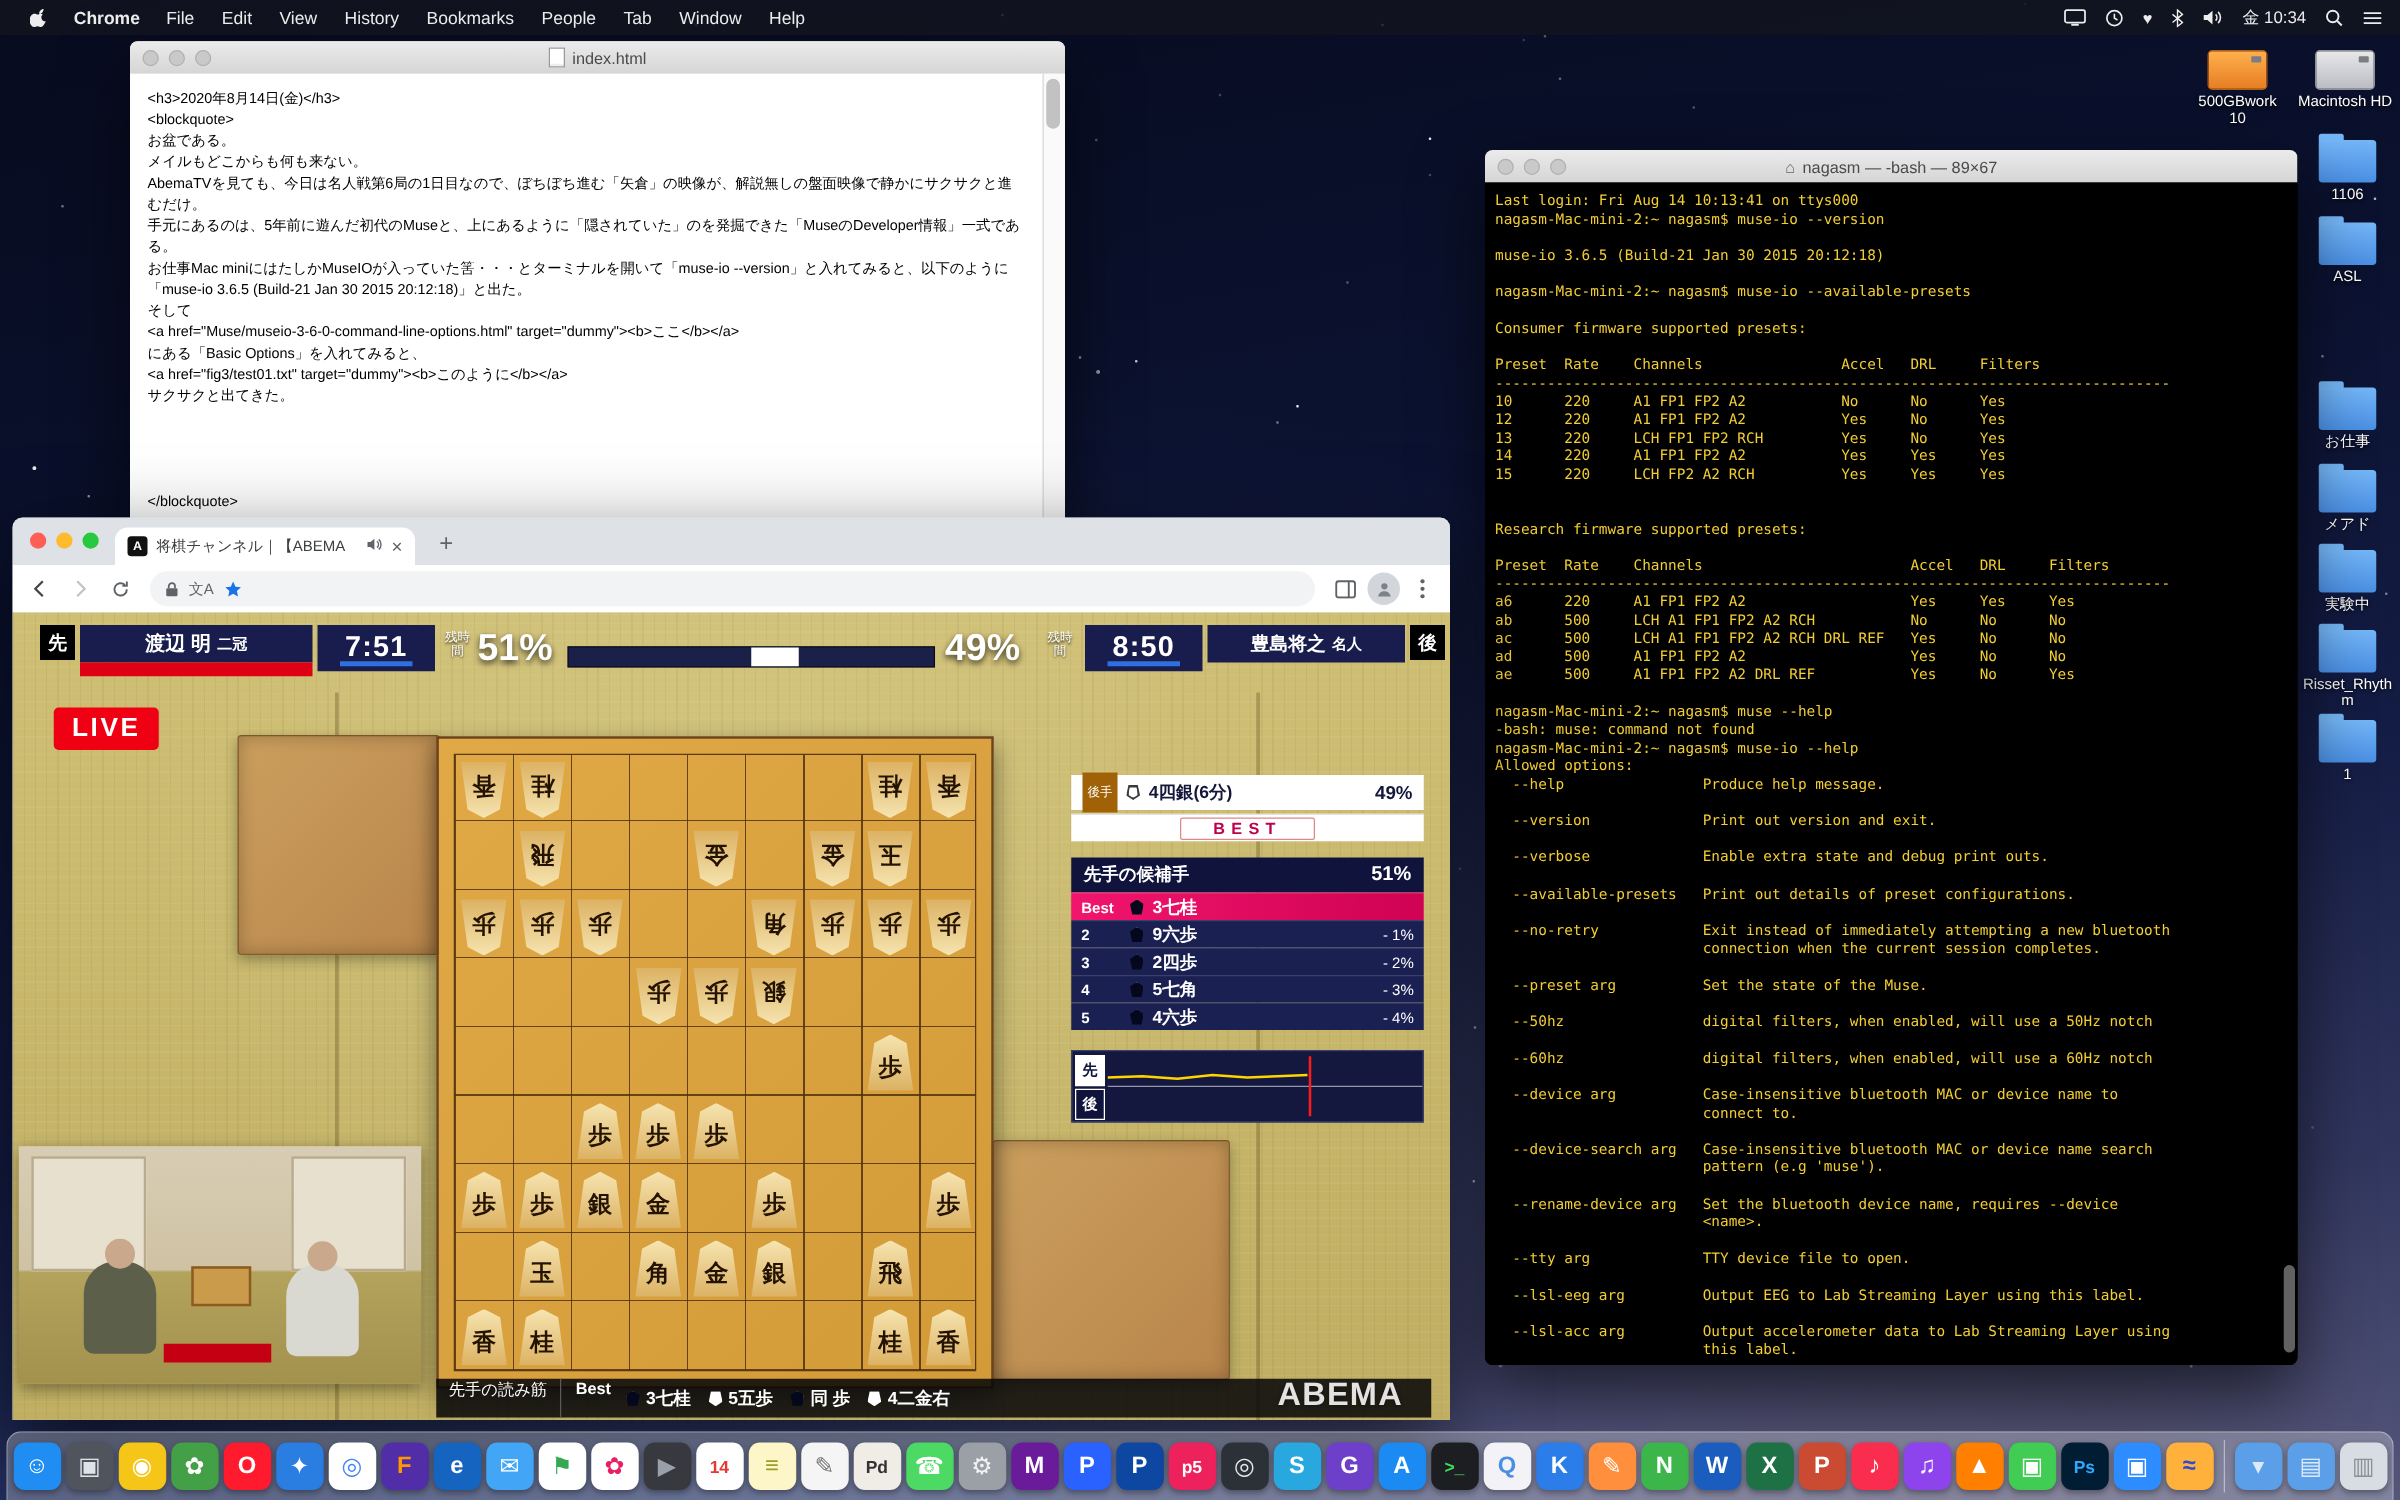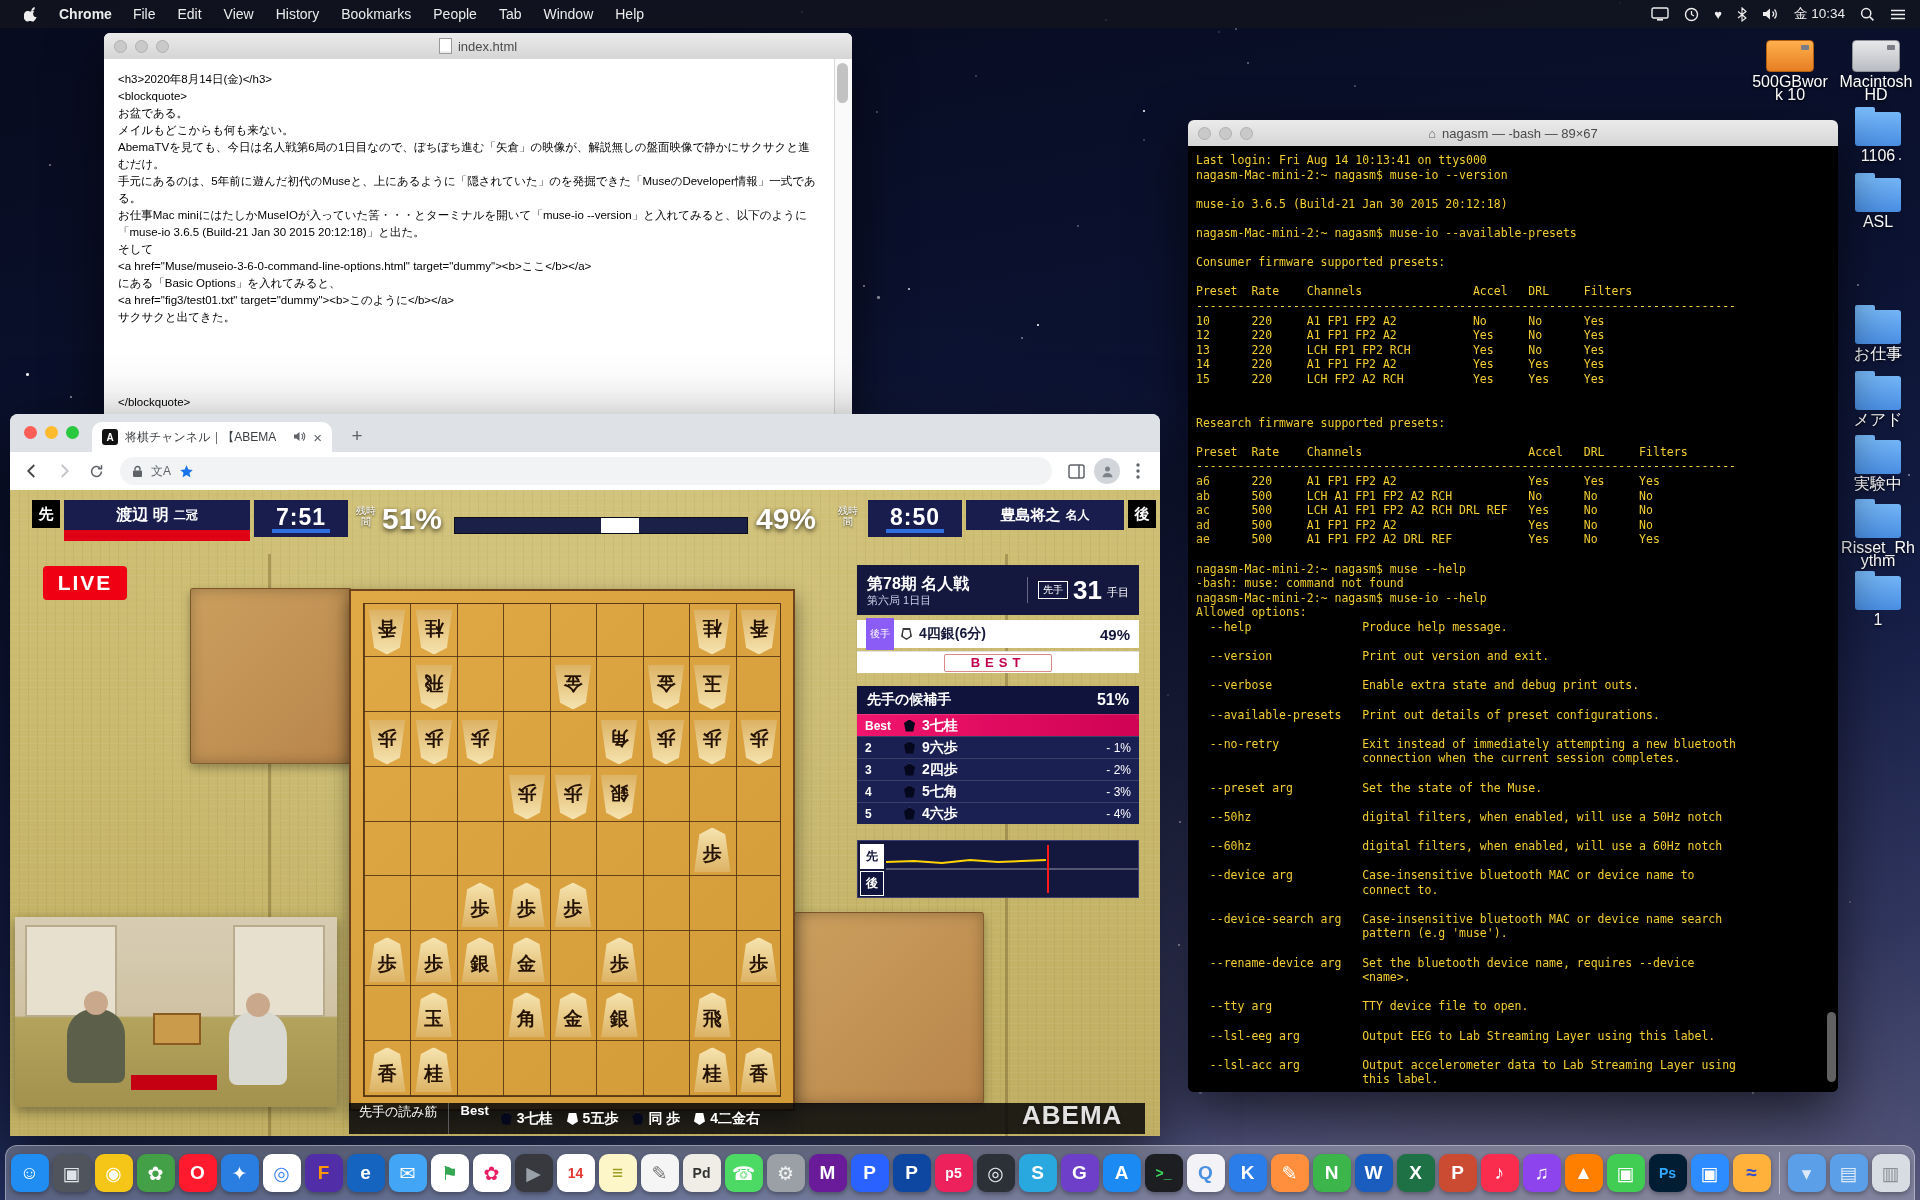--- a/index.html
+++ b/index.html
@@ -116,21 +116,21 @@
   .panel{position:absolute;left:847px;width:282px;box-sizing:border-box;}
   #panel-match{top:75px;height:50px;background:#14183f;color:#fff;display:flex;align-items:center;padding:0 10px;}
   #panel-match .mleft{flex:1;}
   #panel-match .mtitle{font-size:16px;font-weight:bold;line-height:19px;}
   #panel-match .msub{font-size:11px;color:#c9cde8;line-height:14px;}
   #panel-match .mright{border-left:1px solid rgba(255,255,255,.35);padding-left:10px;display:flex;align-items:center;gap:5px;}
   .turnchip{border:1px solid #fff;font-size:10px;padding:1px 4px;}
   .movenum{font-size:26px;font-weight:bold;line-height:26px;}
   .movesuffix{font-size:11px;align-self:flex-end;padding-bottom:3px;}
   #panel-lastmove{top:130px;height:28px;background:#fff;display:flex;align-items:center;gap:7px;padding:0 9px;}
-  .gotechip{background:#8b5cf6;color:#fff;font-size:10px;padding:9px 4px;}
+  .gotechip{background:#a16207;color:#fff;font-size:10px;padding:9px 4px;}
   #panel-lastmove .lmv{font-size:14px;font-weight:bold;color:#15173a;}
   #panel-lastmove .lpct{margin-left:auto;font-size:15px;font-weight:bold;color:#15173a;}
   #panel-best{top:161px;height:22px;background:#fff;border-top:1px solid #e2e2e2;display:flex;align-items:center;justify-content:center;}
   #panel-best span{color:#c0004f;font-size:13px;font-weight:bold;letter-spacing:5px;border:1px solid #d88;padding:0 26px;line-height:16px;border-radius:2px;}
   #panel-candheader{top:196px;height:28px;background:#10143c;color:#fff;display:flex;align-items:center;padding:0 10px;}
   #panel-candheader .ch{font-size:14px;font-weight:bold;}
   #panel-candheader .cp{margin-left:auto;font-size:16px;font-weight:bold;}
   #panel-cands{top:224px;}
   .cand-row{height:22px;background:#1b2052;border-top:1px solid rgba(255,255,255,.14);
     display:flex;align-items:center;gap:7px;padding:0 8px;color:#fff;box-sizing:border-box;}
@@ -165,21 +165,21 @@
   
   #reading{position:absolute;left:339px;top:613px;width:796px;height:31px;background:rgba(5,5,8,.85);
     display:flex;color:#fff;padding:0 10px;box-sizing:border-box;gap:12px;}
   #reading .rlabel{font-size:13px;padding-right:10px;border-right:1px solid #5a5a5a;}
   #reading .rbest{font-size:13px;font-weight:bold;}
   .rmove{display:flex;align-items:center;gap:5px;font-size:14px;font-weight:bold;}
   #watermark{position:absolute;left:1012px;top:610px;font-size:26px;font-weight:800;letter-spacing:1px;
     color:rgba(255,255,255,.88);text-shadow:0 1px 4px rgba(0,0,0,.4);}
   
   .dicon{position:absolute;width:76px;display:flex;flex-direction:column;align-items:center;gap:3px;z-index:5;}
-  .dicon .lbl{font-size:16px;color:#fff;text-align:center;line-height:13px;text-shadow:0 1px 3px rgba(0,0,0,.95);
+  .dicon .lbl{font-size:12px;color:#fff;text-align:center;line-height:13px;text-shadow:0 1px 3px rgba(0,0,0,.95);
     overflow-wrap:anywhere;max-width:76px;}
   .ic-folder{width:46px;height:34px;border-radius:3px;background:linear-gradient(#74b6f7,#4a8fe4);position:relative;margin-top:6px;}
   .ic-folder::before{content:"";position:absolute;left:0;top:-5px;width:20px;height:7px;border-radius:2px 2px 0 0;background:#74b6f7;}
   .ic-drive{width:48px;height:32px;border-radius:4px;background:linear-gradient(#e8e8ea,#b9bcc2);border:1px solid #8d9096;box-sizing:border-box;position:relative;}
   .ic-drive::after{content:"";position:absolute;right:4px;top:4px;width:8px;height:5px;background:#7a7d83;border-radius:1px;}
   .ic-drive.orange{background:linear-gradient(#ffb04e,#e67e22);border-color:#b35f10;}
   .ic-doc{width:32px;height:40px;background:#fff;border:1px solid #aaa;box-sizing:border-box;
     background-image:repeating-linear-gradient(0deg, transparent 0 6px, #c8c8c8 6px 7px);background-size:22px 100%;background-position:5px 6px;background-repeat:no-repeat;}
   
   #dock{position:absolute;left:50%;transform:translateX(-50%);bottom:0;height:54px;width:1908px;z-index:60;
@@ -727,31 +727,20 @@
             <div class="koma" style="left: 209px; top: 411.667px;">金</div>
             <div class="koma" style="left: 255.444px; top: 411.667px;">銀</div>
             <div class="koma" style="left: 348.333px; top: 411.667px;">飛</div>
             <div class="koma" style="left: 23.2222px; top: 466.556px;">香</div>
             <div class="koma" style="left: 69.6667px; top: 466.556px;">桂</div>
             <div class="koma" style="left: 348.333px; top: 466.556px;">桂</div>
             <div class="koma" style="left: 394.778px; top: 466.556px;">香</div>
           </div>
       </div>
 
-      <div id="panel-match" class="panel">
-        <div class="mleft">
-          <div class="mtitle">第78期 名人戦</div>
-          <div class="msub">第六局 1日目</div>
-        </div>
-        <div class="mright">
-          <span class="turnchip">先手</span>
-          <span class="movenum">31</span>
-          <span class="movesuffix">手目</span>
-        </div>
-      </div>
       <div id="panel-lastmove" class="panel">
         <span class="gotechip">後手</span>
         <span class="pg"></span>
         <span class="lmv">4四銀(6分)</span>
         <span class="lpct">49%</span>
       </div>
       <div id="panel-best" class="panel">
         <span>BEST</span>
       </div>
       <div id="panel-candheader" class="panel">

